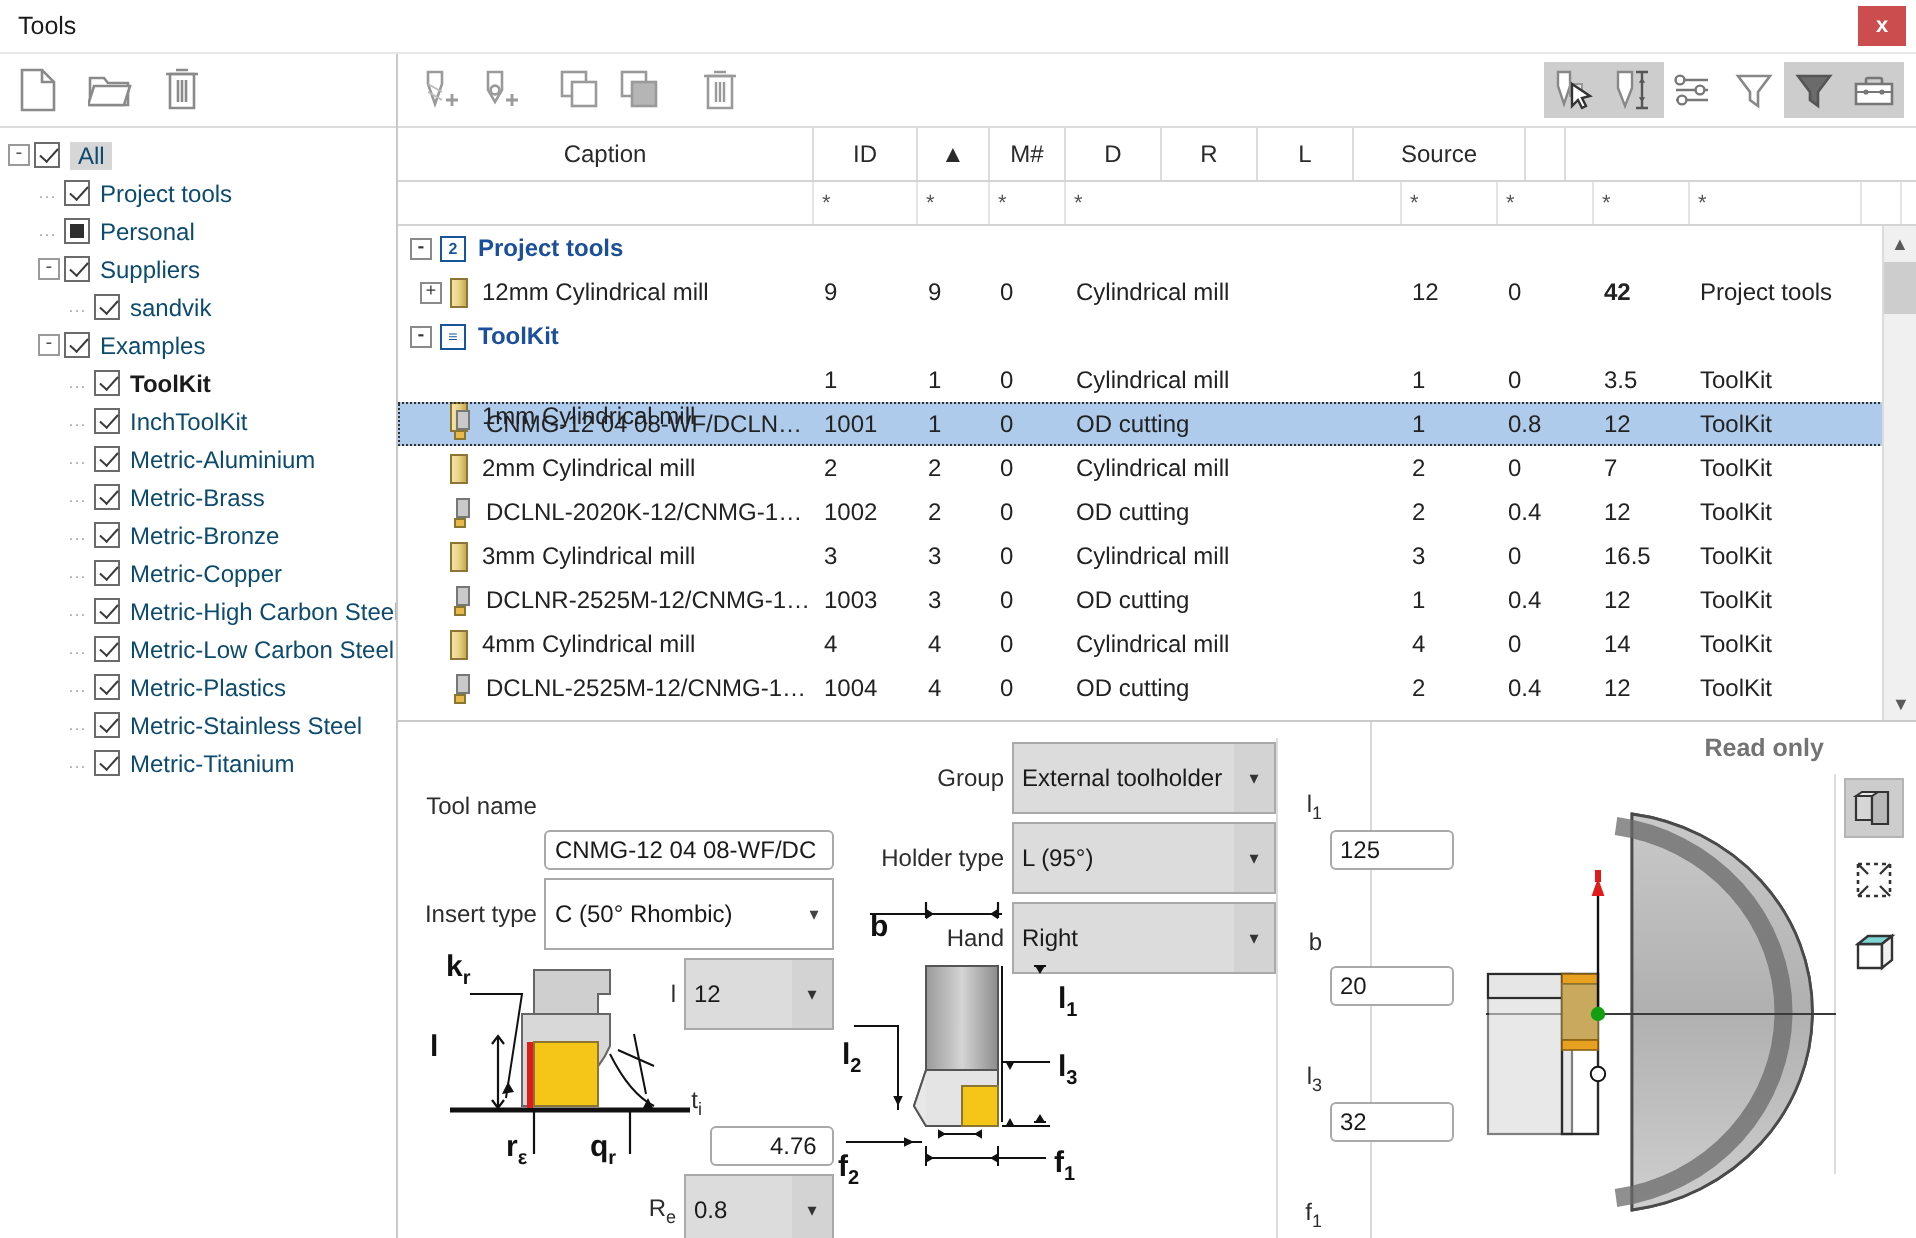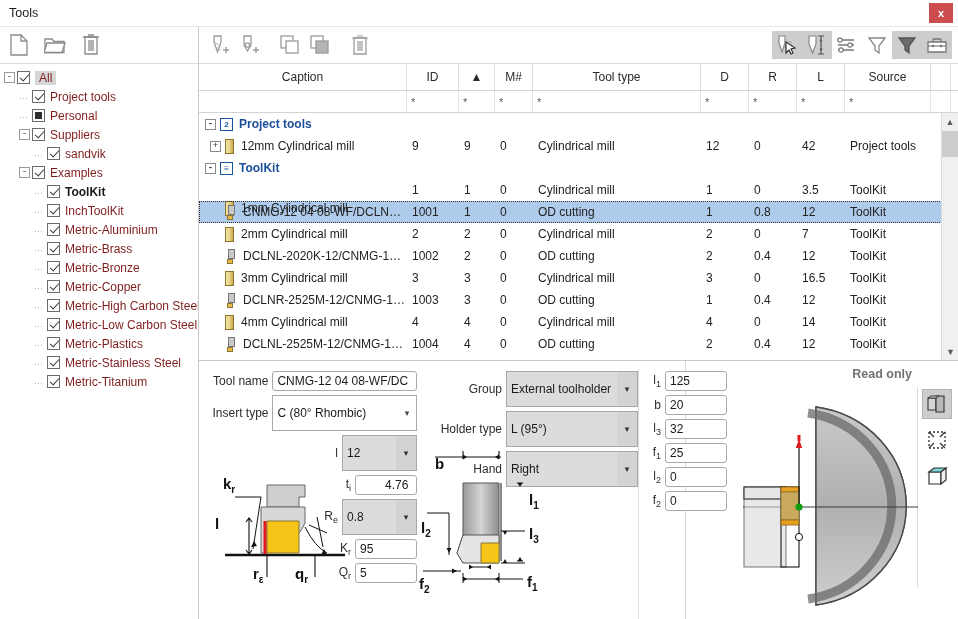--- a/index.html
+++ b/index.html
@@ -64,21 +64,21 @@
     margin-right: 5px; flex: none; position: relative; cursor: pointer;
   }
   .cb.checked::after {
     content: ""; position: absolute; left: 4px; top: 0px;
     width: 4px; height: 8px; border: solid #3a3a3a;
     border-width: 0 1.6px 1.6px 0; transform: rotate(42deg);
   }
   .cb.partial::after {
     content:""; position:absolute; left:2px; top:2px; width:7px; height:7px; background:#2e2e2e;
   }
-  .tlabel { color: #7f1d1d; }
+  .tlabel { color: #0c4a6e; }
   .tlabel.bold { font-weight: bold; color: #1b1b1b; }
   .tlabel.greybg { background: #d6d6d6; padding: 0 4px; }
 
   
   #rightside { flex: 1; display: flex; flex-direction: column; min-width: 0; }
 
   
   #grid-toolbar {
     height: 37px; display: flex; align-items: center;
     padding: 0 6px; position: relative;
@@ -130,21 +130,21 @@
   .tab { font-size:12.5px; color:#333; cursor:pointer; padding-bottom:2px; }
   .tab.active { color:#17559c; border-bottom:1.5px solid #17559c; }
 
   #form { flex:1; display:flex; min-height:0; padding-top:8px; }
   .formcol { position: relative; }
   .frow { display:flex; align-items:center; margin-bottom:4px; justify-content:flex-end; }
   .flabel { font-size:12px; color:#2d2d2d; text-align:right; margin-right:4px; white-space:nowrap;}
   .flabel sub { font-size:9px; }
   .fin {
     height:20px; border:1px solid #a9a9a9; background:#fff; font-size:12px;
-    display:flex; align-items:center; padding-left:4px; color:#1a1a1a; overflow:hidden; white-space:nowrap;
+    display:flex; align-items:center; padding-left:4px; color:#1a1a1a; overflow:hidden; white-space:nowrap;margin-top:44px;
   }
   .fin.rounded { border-radius:3px; }
   .fcombo { display:flex; border:1px solid #a9a9a9; height:36px; background:#fff; align-items:center;}
   .fcombo .val { flex:1; font-size:12px; padding-left:4px; color:#1a1a1a; white-space:nowrap; overflow:hidden;}
   .fcombo .arrow { width:18px; text-align:center; font-size:9px; color:#444; }
   .fcombo.grey { background:#dcdcdc; }
   .fcombo .arrowgrey { width:20px; background:#d3d3d3; text-align:center; font-size:9px; color:#333; height:100%;
                        display:flex; align-items:center; justify-content:center;}
 
   #detail-right { flex:1; position:relative; }
@@ -362,21 +362,20 @@
         </div>
       </div>
     </div>
 
     <div id="grid-wrap">
       <div id="grid-head">
           <div class="gh" style="width: 208px; flex: 0 0 auto;">Caption</div>
           <div class="gh" style="width: 52px; flex: 0 0 auto;">ID</div>
           <div class="gh" style="width: 36px; flex: 0 0 auto;">▲</div>
           <div class="gh" style="width: 38px; flex: 0 0 auto;">M#</div>
-          <div class="gh" style="width: 168px; flex: 0 0 auto;">Tool type</div>
           <div class="gh" style="width: 48px; flex: 0 0 auto;">D</div>
           <div class="gh" style="width: 48px; flex: 0 0 auto;">R</div>
           <div class="gh" style="width: 48px; flex: 0 0 auto;">L</div>
           <div class="gh" style="width: 86px; flex: 0 0 auto;">Source</div>
           <div class="gh" style="width: 20px; flex: 0 0 auto;"></div>
         </div>
       <div id="grid-filterrow">
           <div class="gf" style="width: 208px; flex: 0 0 auto;"></div>
           <div class="gf" style="width: 52px; flex: 0 0 auto;">*</div>
           <div class="gf" style="width: 36px; flex: 0 0 auto;">*</div>
@@ -400,21 +399,21 @@
                 <span class="grp-exp">+</span>
                 <span class="mill-ico"></span>
                 <span style="overflow: hidden; text-overflow: ellipsis; white-space: nowrap;">12mm Cylindrical mill</span>
               </div>
               <div class="gc" style="width: 52px; flex: 0 0 auto;">9</div>
               <div class="gc" style="width: 36px; flex: 0 0 auto;">9</div>
               <div class="gc" style="width: 38px; flex: 0 0 auto;">0</div>
               <div class="gc" style="width: 168px; flex: 0 0 auto;">Cylindrical mill</div>
               <div class="gc" style="width: 48px; flex: 0 0 auto;">12</div>
               <div class="gc" style="width: 48px; flex: 0 0 auto;">0</div>
-              <div class="gc" style="width: 48px; flex: 0 0 auto;">42</div>
+              <div class="gc" style="width: 48px; flex: 0 0 auto; font-weight: bold;">42</div>
               <div class="gc" style="width: 86px; flex: 0 0 auto;">Project tools</div>
               <div class="gc" style="width: 20px; flex: 0 0 auto;"></div>
             </div>
             <div class="grow groupheader">
               <span class="grp-exp">-</span>
               <span style="width: 13px; height: 13px; border: 1.3px solid rgb(23, 85, 156); margin-right: 6px; flex: 0 0 auto; display: flex; align-items: center; justify-content: center; font-size: 8px; color: rgb(23, 85, 156);">≡</span>
               <span>ToolKit</span>
             </div>
             <div class="grow">
               <div class="gc" style="width: 208px; flex: 0 0 auto; margin-top: 36px;">
@@ -571,21 +570,21 @@
 
           <div class="formcol" style="width:218px;padding-left:4px;">
             <div id="left-fields" style="padding-top:2px;">
                 <div class="frow">
                   <div class="flabel" style="width: 68px;"><span>Tool name</span></div>
                   <div class="fin rounded" style="width: 150px;">CNMG-12 04 08-WF/DC</div>
                 </div>
                 <div class="frow">
                   <div class="flabel" style="width: 68px;"><span>Insert type</span></div>
                   <div class="fcombo" style="width: 150px;">
-                    <div class="val">C (80° Rhombic)</div>
+                    <div class="val">C (50° Rhombic)</div>
                     <div class="arrow">▾</div>
                   </div>
                 </div>
                 <div class="frow">
                   <div class="flabel" style="width: 68px;"><span>l</span></div>
                   <div class="fcombo grey" style="width: 75px;">
                     <div class="val">12</div>
                     <div class="arrowgrey">▾</div>
                   </div>
                 </div>

